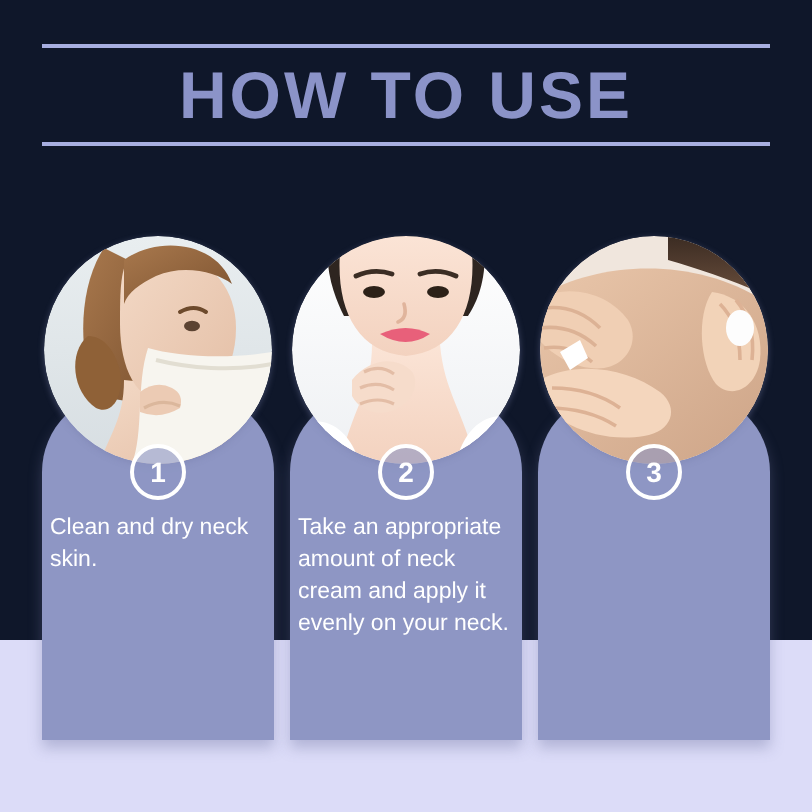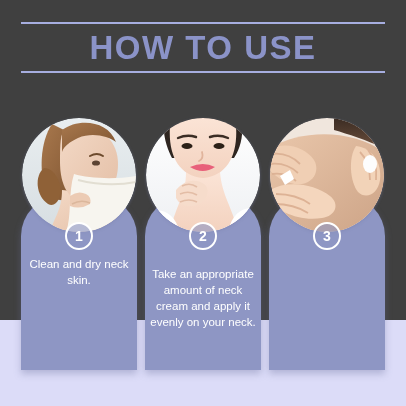--- a/index.html
+++ b/index.html
@@ -10,21 +10,21 @@
     width: 406px;
     height: 406px;
     overflow: hidden;
     font-family: "Liberation Sans", sans-serif;
     background: #dcdcf8;
   }
   .poster {
     position: relative;
     width: 406px;
     height: 320px;
-    background: #404040;
+    background: #0f172a;
     box-sizing: border-box;
   }
 
   
   .title-block {
     position: absolute;
     left: 21px;
     top: 22px;
     width: 364px;
   }
@@ -105,27 +105,27 @@
     text-align: center;
     box-sizing: border-box;
   }
 
   
   .caption {
     position: absolute;
     left: 4px;
     right: 4px;
     top: 138px;
-    text-align: center;
+    text-align: left;
     color: #ffffff;
     font-size: 11.5px;
     line-height: 16px;
     font-family: "Liberation Sans", sans-serif;
   }
-  .caption.long { top: 148px; }
+  .caption.long { top: 138px; }
 </style>
 </head>
 <body>
 
 <div class="poster">
 
   <div class="title-block">
     <div class="rule rule-top"></div>
     <div class="poster-title">HOW TO USE</div>
     <div class="rule rule-bottom"></div>

